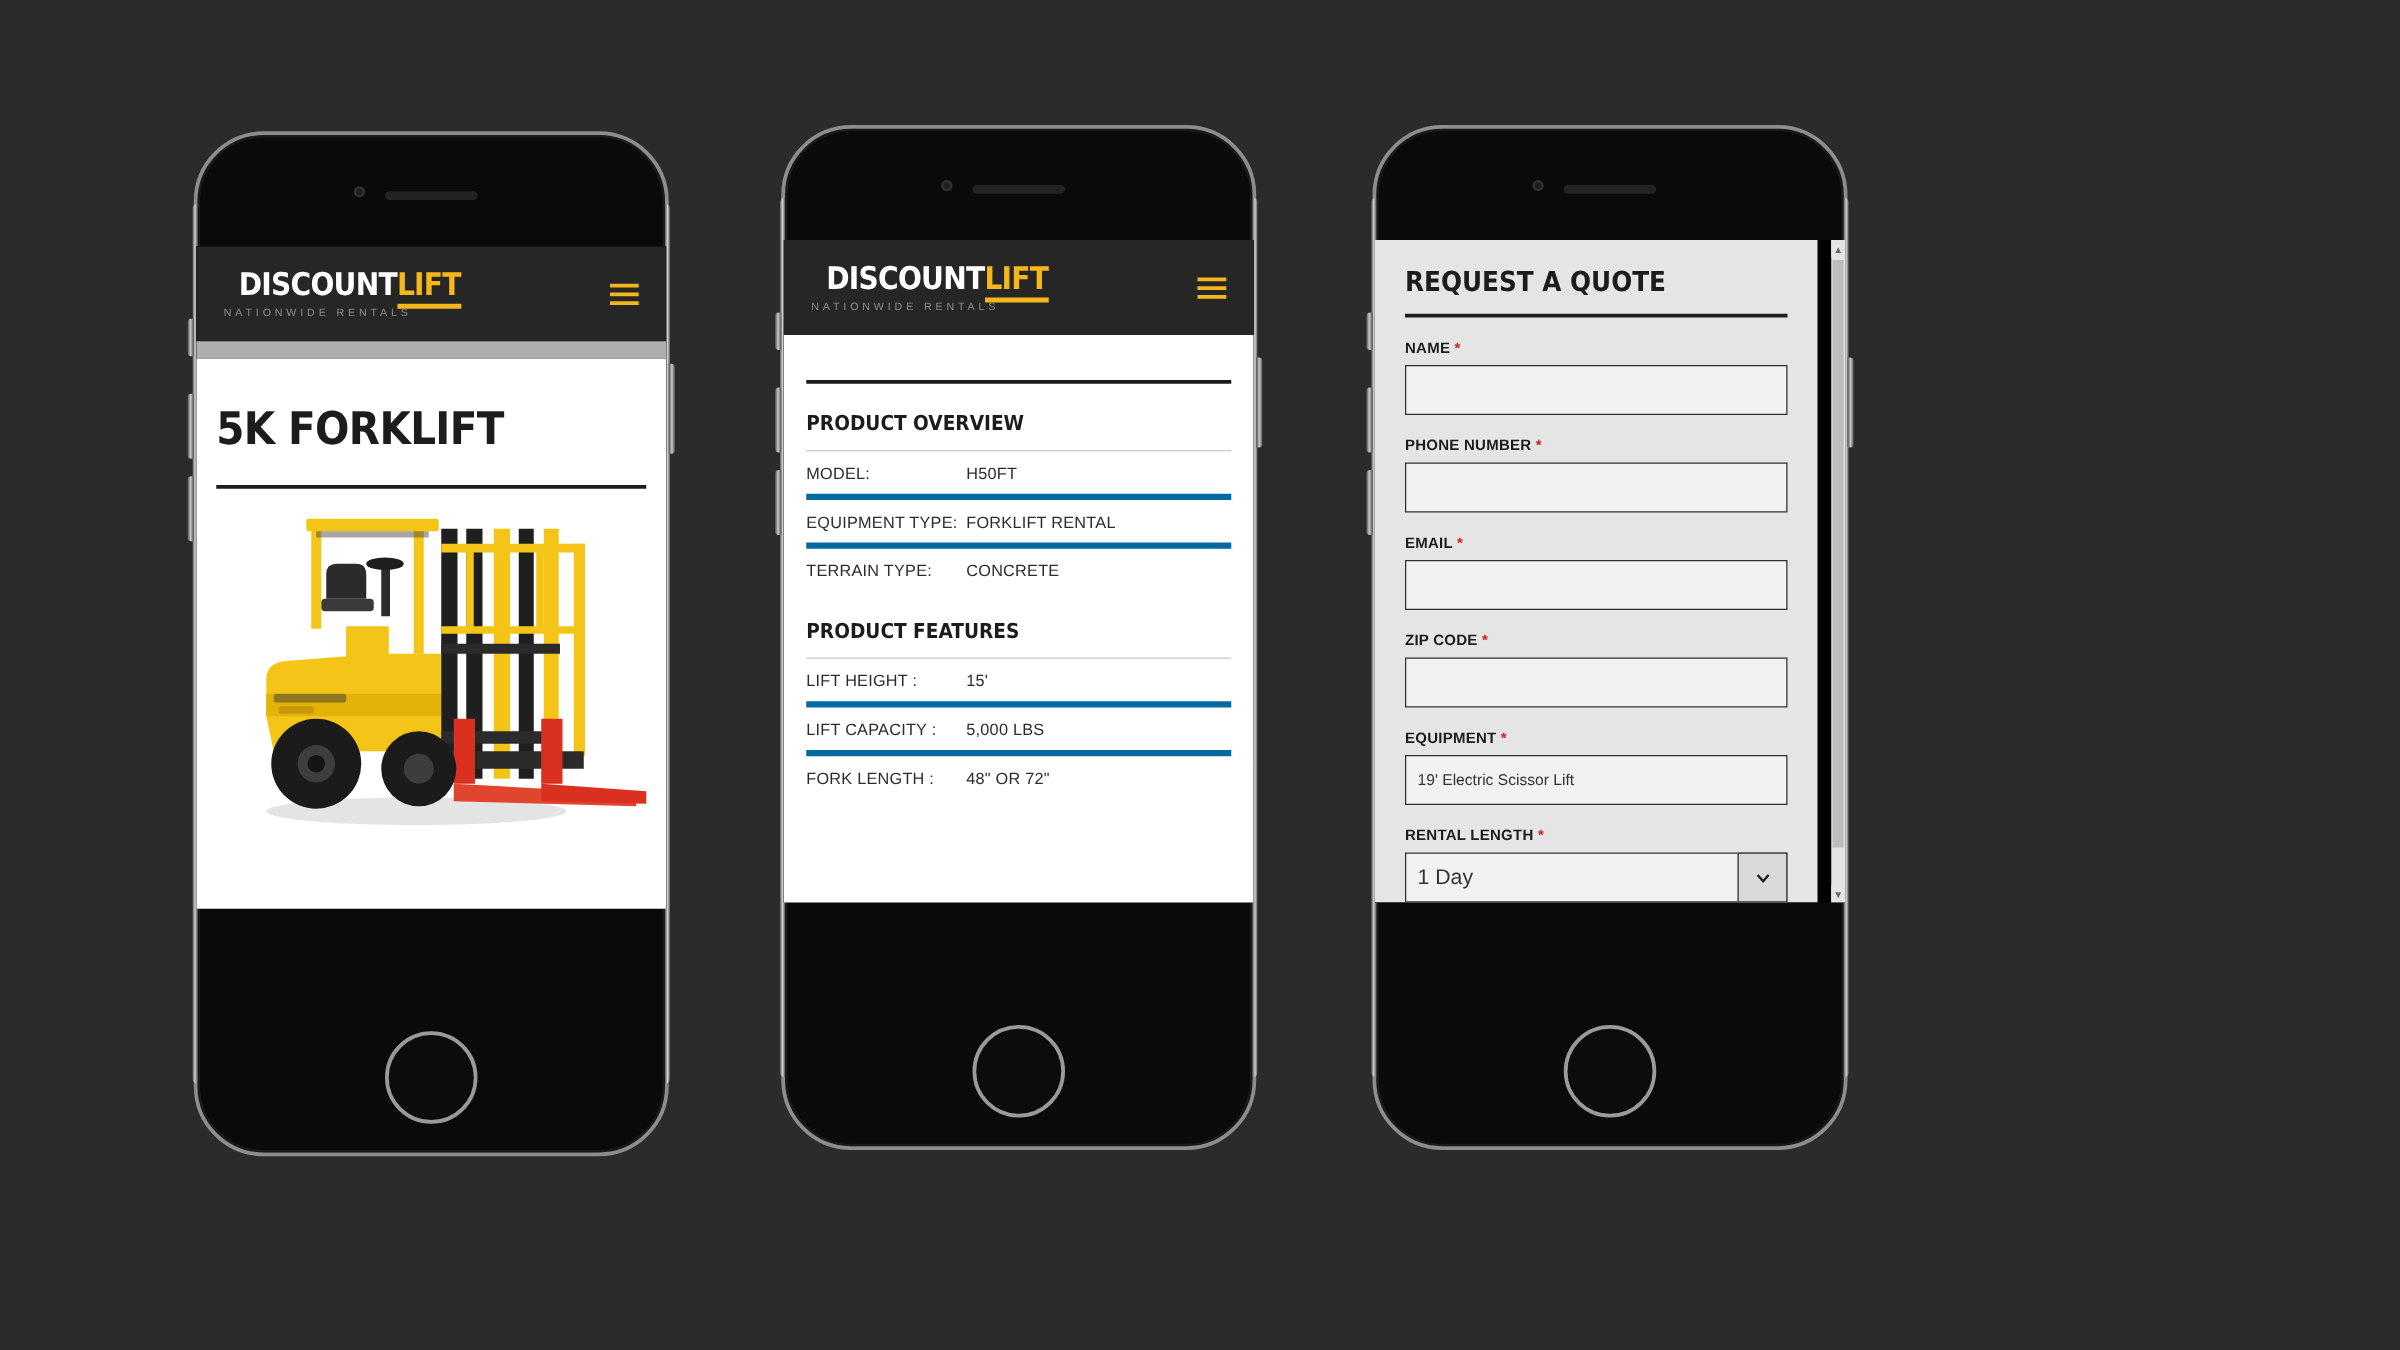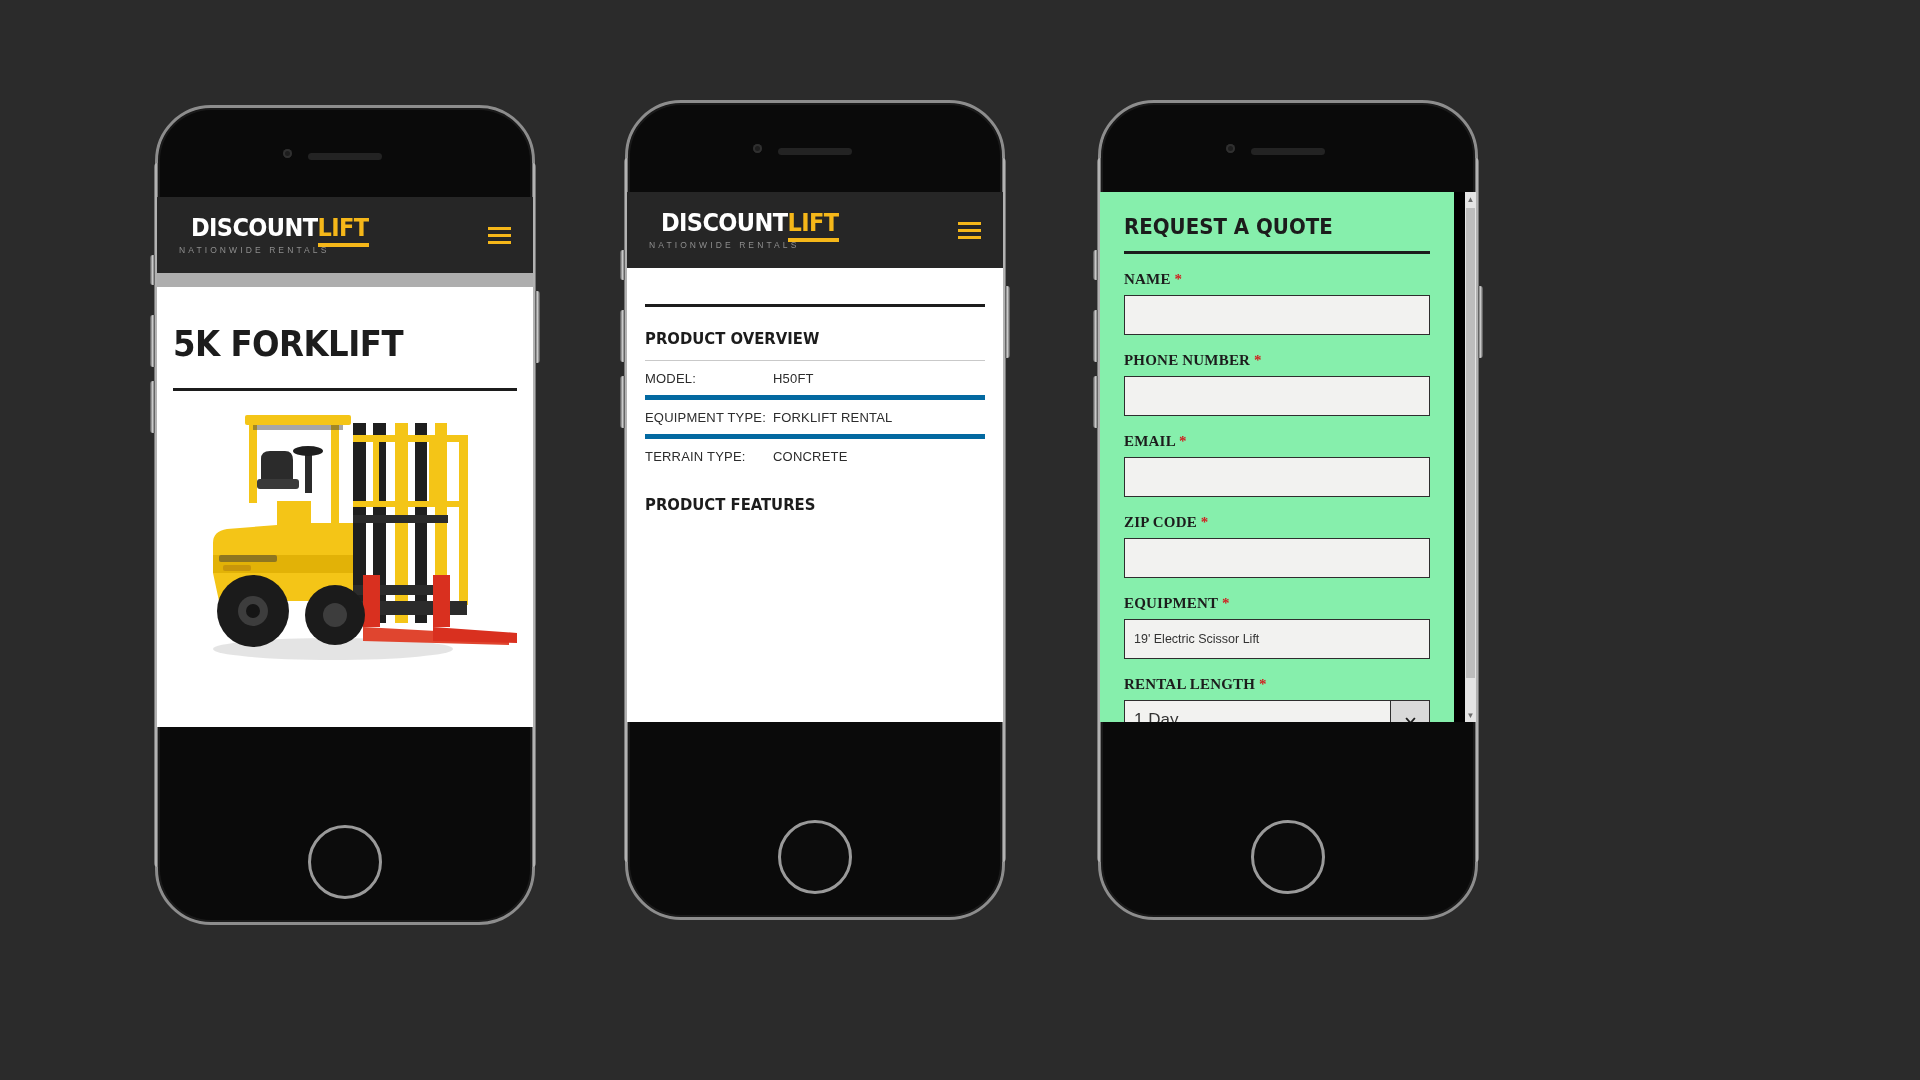--- a/index.html
+++ b/index.html
@@ -115,30 +115,30 @@
   }
   .spec-row:first-of-type { border-top: none; }
   .spec-tbl { border-top: 1px solid #c9c9c9; margin-top: 12px; }
   .spec-k { width: 128px; letter-spacing: .2px; }
   .spec-v { letter-spacing: .2px; }
 
   
   .modal-scrim { background: #000; height: 100%; position: relative; }
   .modal {
     position: absolute; top: 0; left: 0; right: 22px; bottom: 0;
-    background: #86efac; padding: 22px 24px 0; overflow: hidden;
+    background: #e5e5e5; padding: 22px 24px 0; overflow: hidden;
   }
   .modal-title {
     font-family: "DejaVu Sans", sans-serif; font-weight: 700;
     font-size: 22px; color: #1c1c1c; font-stretch: condensed;
   }
   .modal-title-rule { height: 3px; background: #1c1c1c; margin-top: 12px; }
   .f-label {
-    font-family: Liberation Serif, serif; font-weight: 700;
-    font-size: 15px; color: #1c1c1c; margin-top: 17px; font-stretch: condensed;
+    font-family: Liberation Sans, sans-serif; font-weight: 700;
+    font-size: 12px; color: #1c1c1c; margin-top: 17px; font-stretch: condensed;
     letter-spacing: .2px;
   }
   .f-req { color: #d02020; }
   .f-input {
     margin-top: 7px; height: 40px; width: 100%;
     border: 1px solid #2e2e2e; background: #f2f2f0;
     font-size: 12.5px; color: #333; padding: 0 9px;
     font-family: "Liberation Sans", sans-serif;
   }
   .f-select-wrap { position: relative; margin-top: 7px; }
@@ -302,20 +302,34 @@
             <div class="spec-k">EQUIPMENT TYPE:</div>
             <div class="spec-v">FORKLIFT RENTAL</div>
           </div>
           <div class="spec-row">
             <div class="spec-k">TERRAIN TYPE:</div>
             <div class="spec-v">CONCRETE</div>
           </div>
         </div>
 
         <div class="spec-h2">PRODUCT FEATURES</div>
+        <div class="spec-tbl">
+          <div class="spec-row">
+            <div class="spec-k">LIFT HEIGHT :</div>
+            <div class="spec-v">15'</div>
+          </div>
+          <div class="spec-row">
+            <div class="spec-k">LIFT CAPACITY :</div>
+            <div class="spec-v">5,000 LBS</div>
+          </div>
+          <div class="spec-row">
+            <div class="spec-k">FORK LENGTH :</div>
+            <div class="spec-v">48" OR 72"</div>
+          </div>
+        </div>
       </div>
     </div>
   </div>
 
   <div class="phone" style="left:1098px; top:100px;">
     <div class="phone-body"></div>
     <div class="phone-rail-l"></div>
     <div class="phone-rail-r"></div>
     <div class="btn-side btn-ring"></div>
     <div class="btn-side btn-vol-up"></div>

